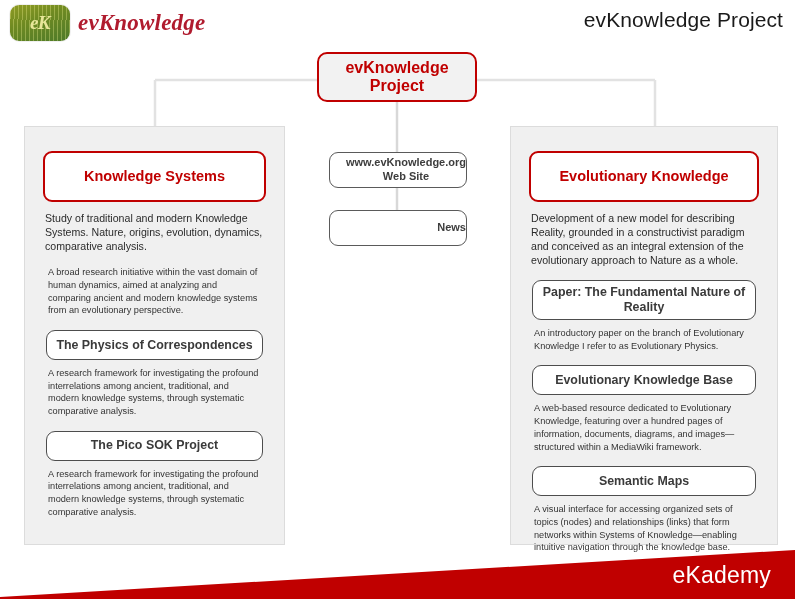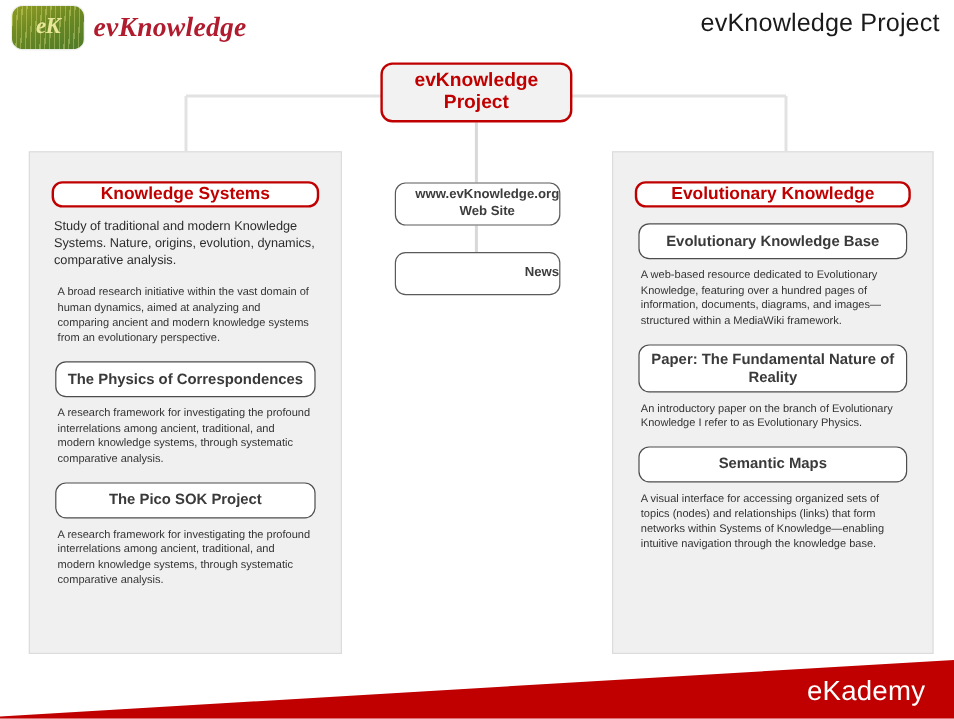--- a/index.html
+++ b/index.html
@@ -128,21 +128,21 @@
     background: #ffffff;
     display: flex;
     align-items: center;
     justify-content: center;
     text-align: center;
     color: #c00000;
     font-weight: bold;
     font-size: 14.5px;
     line-height: 1.15;
     box-sizing: border-box;
-    height: 22px;
+    height: 51px;
     margin: 8px 4px 0 4px;
   }
   .head-desc {
     margin: 9px 6px 0 6px;
     font-size: 10.6px;
     line-height: 1.33;
     color: #2b2b2b;
   }
 
   .sub-block { margin-top: 13px; }
@@ -250,29 +250,30 @@
   <div class="sub-block">
     <div class="sub-node">The Pico SOK Project</div>
     <div class="sub-desc">A research framework for investigating the profound interrelations among ancient, traditional, and modern knowledge systems, through systematic comparative analysis.</div>
   </div>
 
 </div>
 
 <div class="panel" id="panel-right">
 
   <div class="head-node">Evolutionary Knowledge</div>
+  <div class="head-desc">Development of a new model for describing Reality, grounded in a constructivist paradigm and conceived as an integral extension of the evolutionary approach to Nature as a whole.</div>
+
+  <div class="sub-block">
+    <div class="sub-node two-line">Paper: The Fundamental Nature of Reality</div>
+    <div class="sub-desc">An introductory paper on the branch of Evolutionary Knowledge I refer to as Evolutionary Physics.</div>
+  </div>
 
   <div class="sub-block">
     <div class="sub-node">Evolutionary Knowledge Base</div>
     <div class="sub-desc">A web-based resource dedicated to Evolutionary Knowledge, featuring over a hundred pages of information, documents, diagrams, and images—structured within a MediaWiki framework.</div>
-  </div>
-
-  <div class="sub-block">
-    <div class="sub-node two-line">Paper: The Fundamental Nature of Reality</div>
-    <div class="sub-desc">An introductory paper on the branch of Evolutionary Knowledge I refer to as Evolutionary Physics.</div>
   </div>
 
   <div class="sub-block">
     <div class="sub-node">Semantic Maps</div>
     <div class="sub-desc">A visual interface for accessing organized sets of topics (nodes) and relationships (links) that form networks within Systems of Knowledge—enabling intuitive navigation through the knowledge base.</div>
   </div>
 
 </div>
 
 <div id="footer">

